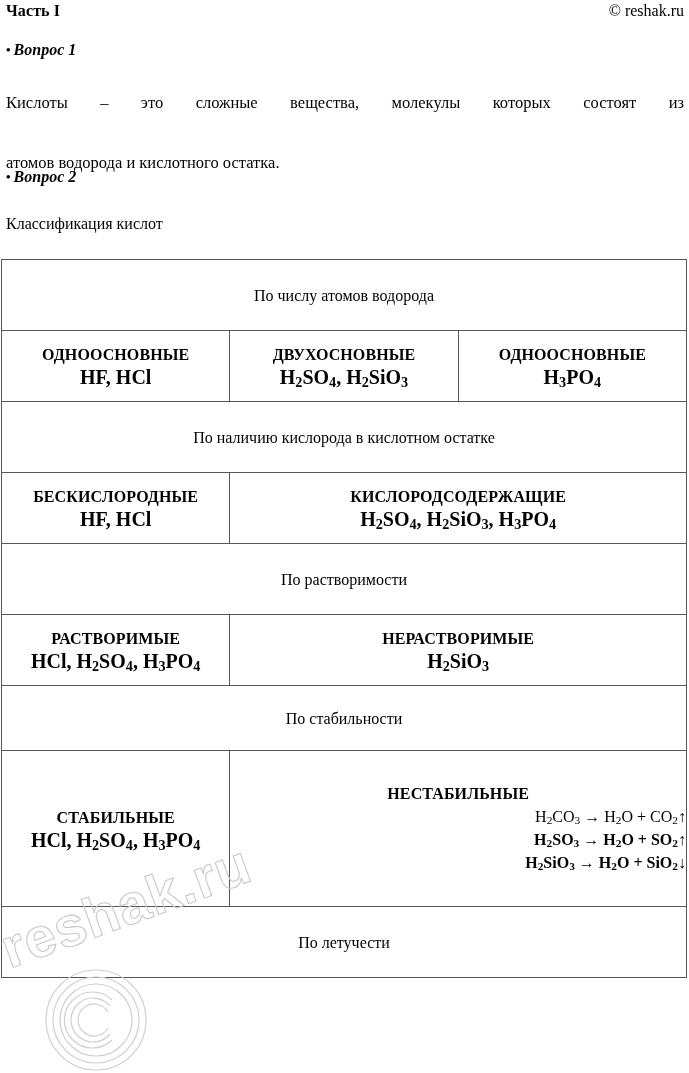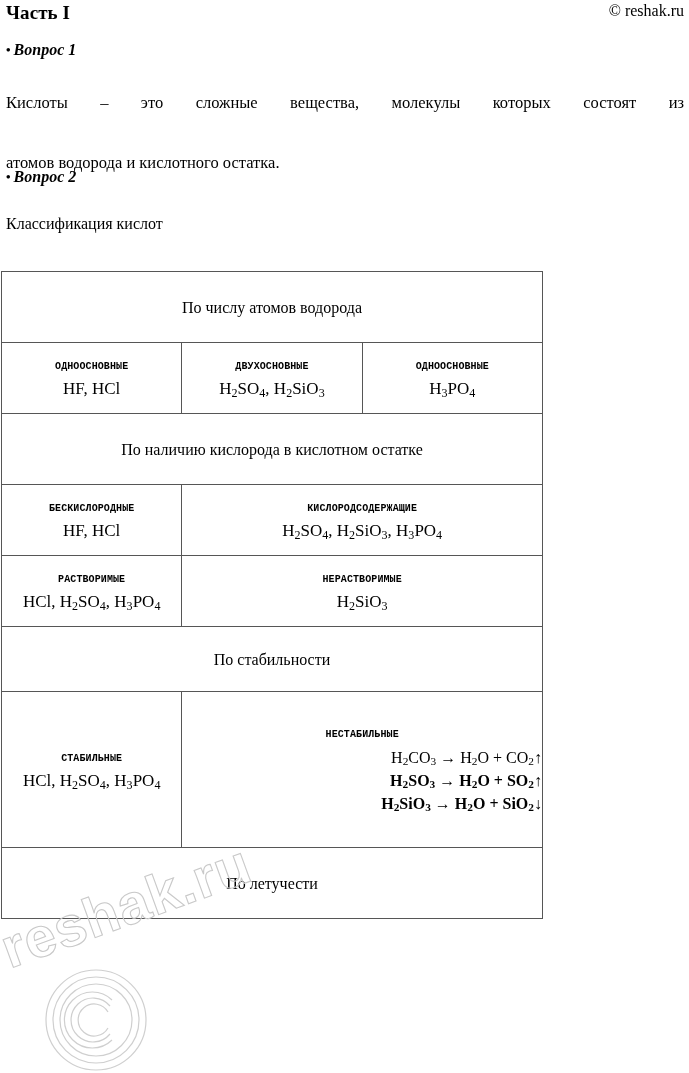--- a/index.html
+++ b/index.html
@@ -28,21 +28,21 @@
     position: absolute;
     left: 0;
     top: 2px;
     width: 689px;
     height: 24px;
   }
   .part-title {
     position: absolute;
     left: 6px;
     top: 0;
-    font-size: 19px;
+    font-size: 16px;
     font-weight: bold;
     letter-spacing: 0.1px;
   }
   .copyright {
     position: absolute;
     right: 5px;
     top: 0;
     font-size: 16px;
     font-weight: normal;
   }
@@ -90,22 +90,22 @@
     left: 6px;
     top: 215px;
     font-size: 16px;
     text-align: right;
   }
 
   
   .tbl {
     position: absolute;
     left: 1px;
-    top: 271px;
-    width: 542px;
+    top: 259px;
+    width: 686px;
     border-collapse: collapse;
     table-layout: fixed;
     padding-left: 40px;
   }
   .tbl td {
     border: 1px solid #565656;
     padding: 0;
     text-align: center;
     vertical-align: middle;
     font-size: 16px;
@@ -114,30 +114,29 @@
 
   .band {
     height: 70px;
     font-size: 16px;
     font-weight: normal;
   }
   .band-sm { height: 64px; }
 
   .cat {
     font-weight: bold;
-    font-size: 10px;
+    font-size: 16px;
     display: block;
     line-height: 22px;
     letter-spacing: 0.1px;
-    font-family: Liberation Mono, monospace;
   }
   .formula {
     display: block;
-    font-weight: normal;
-    font-size: 17px;
+    font-weight: bold;
+    font-size: 20px;
     line-height: 22px;
   }
 
   .row-items td { height: 70px; }
   .row-items-tall td { height: 78px; }
 
   sub {
     font-size: 71%;
     vertical-align: -0.22em;
     line-height: 0;
@@ -245,20 +244,23 @@
         <td colspan="2">
           <span class="cat">БЕСКИСЛОРОДНЫЕ</span>
           <span class="formula">HF, HCl</span>
         </td>
         <td colspan="4">
           <span class="cat">КИСЛОРОДСОДЕРЖАЩИЕ</span>
           <span class="formula">H<sub>2</sub>SO<sub>4</sub>, H<sub>2</sub>SiO<sub>3</sub>, H<sub>3</sub>PO<sub>4</sub></span>
         </td>
       </tr>
 
+      <tr>
+        <td class="band" colspan="6">По растворимости</td>
+      </tr>
       <tr class="row-items">
         <td colspan="2">
           <span class="cat">РАСТВОРИМЫЕ</span>
           <span class="formula">HCl, H<sub>2</sub>SO<sub>4</sub>, H<sub>3</sub>PO<sub>4</sub></span>
         </td>
         <td colspan="4">
           <span class="cat">НЕРАСТВОРИМЫЕ</span>
           <span class="formula">H<sub>2</sub>SiO<sub>3</sub></span>
         </td>
       </tr>

